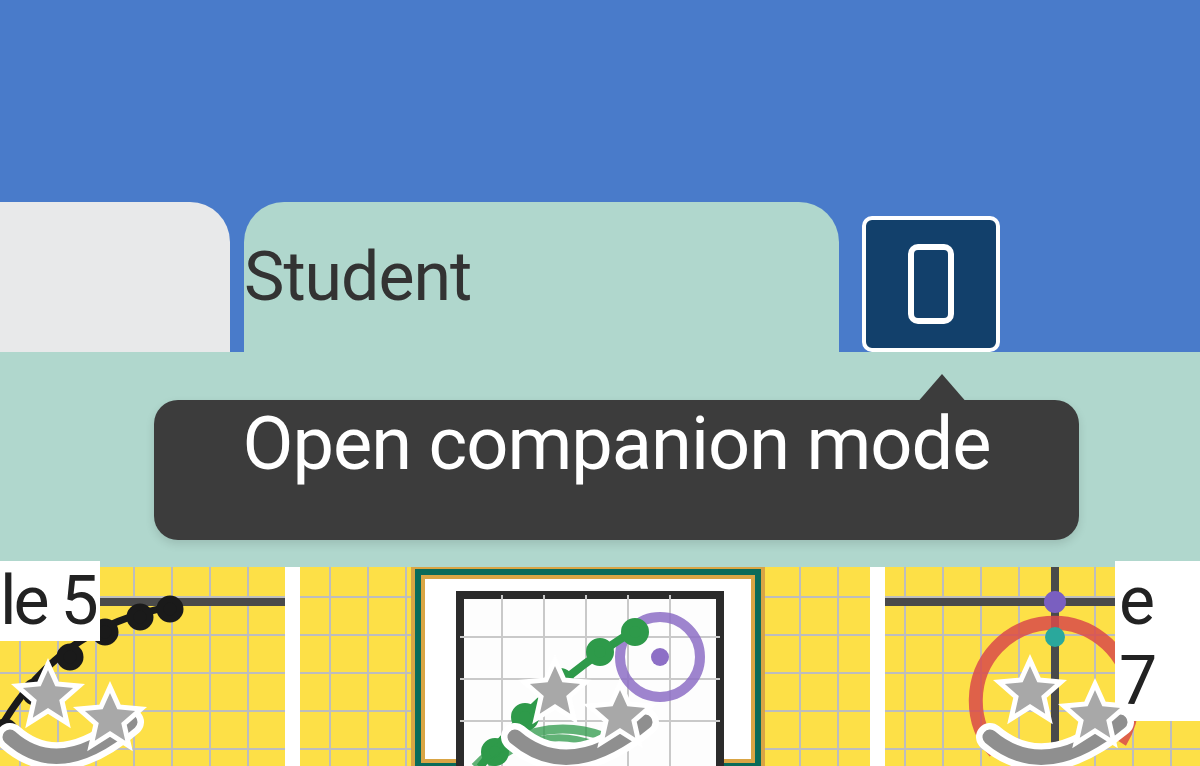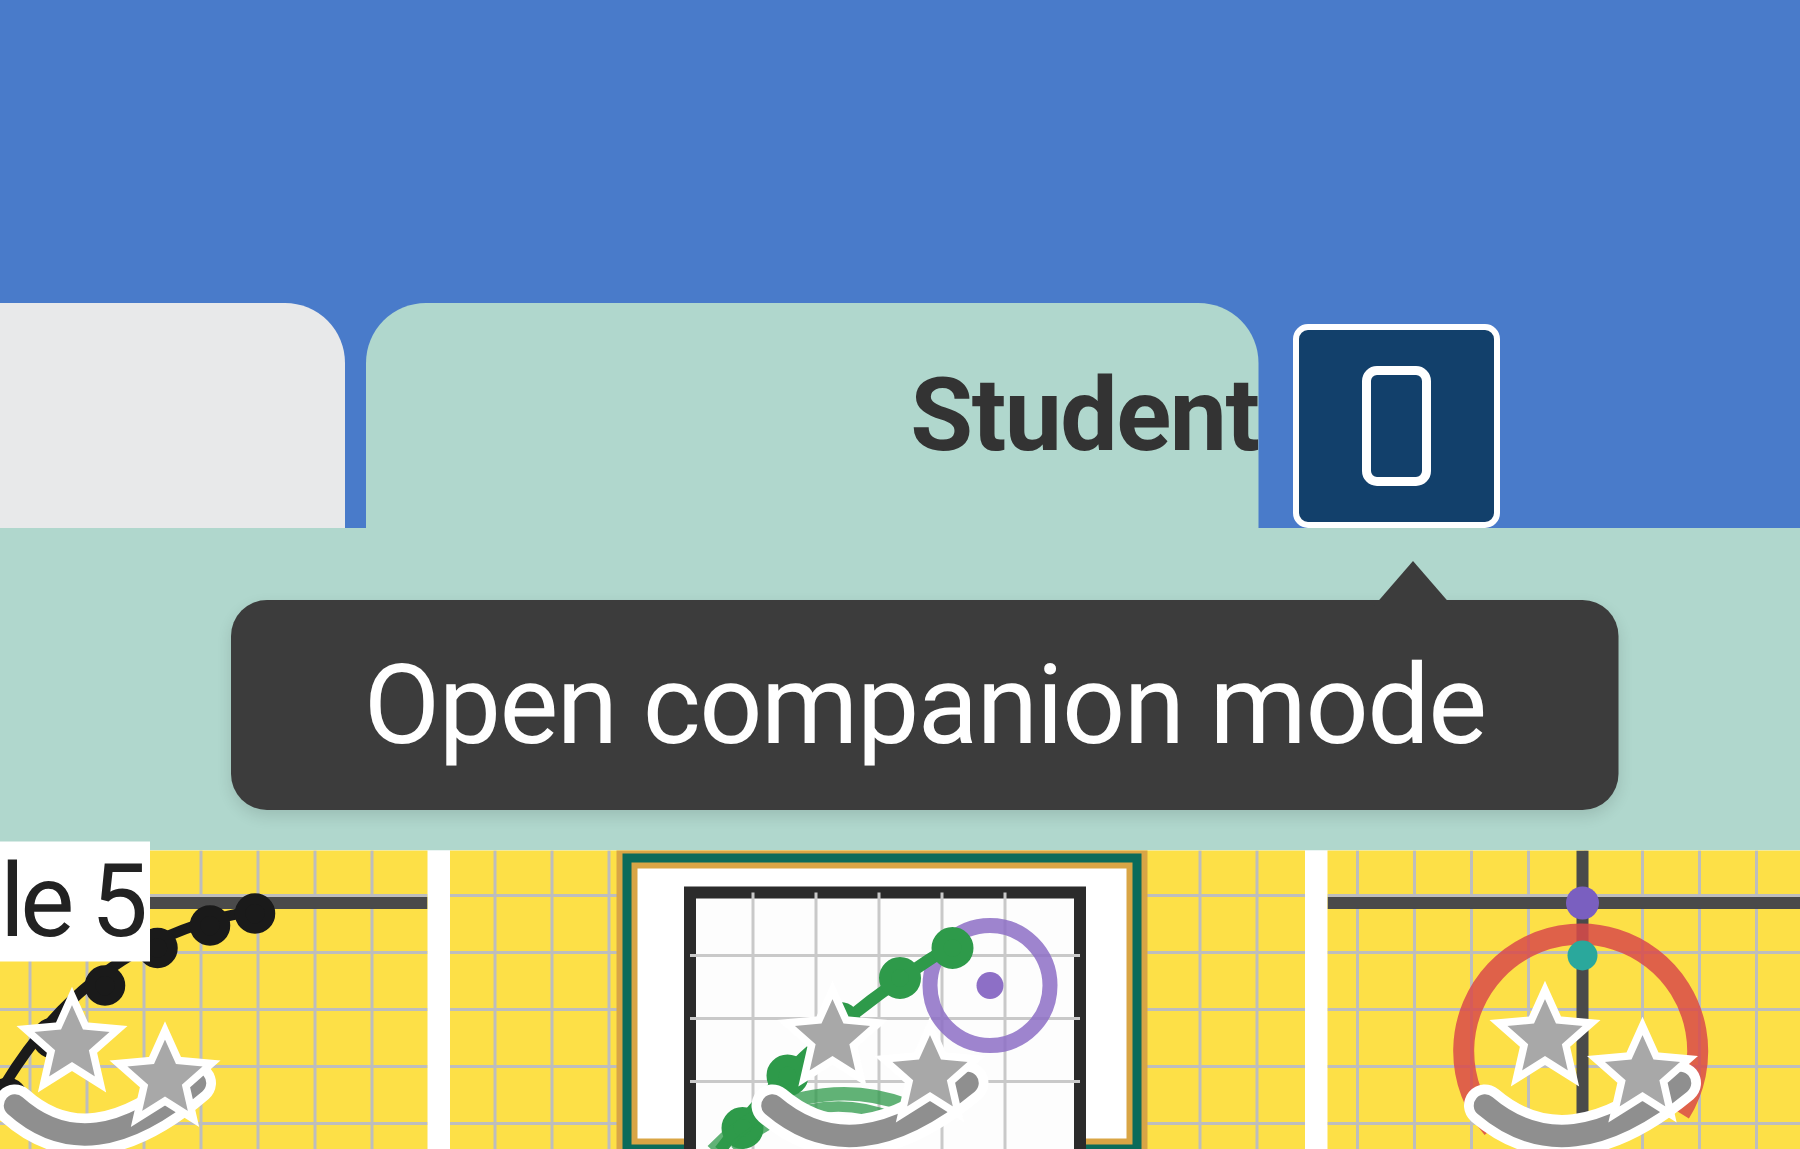--- a/index.html
+++ b/index.html
@@ -12,22 +12,22 @@
     background: #497bca;
   }
 
   .tab {
     position: absolute;
     top: 202px;
     height: 150px;
     border-radius: 40px 40px 0 0;
     display: flex;
     align-items: center;
-    justify-content: flex-end;
-    font-weight: 700;
+    justify-content: flex-start;
+    font-weight: 400;
     color: #3a3a3a;
   }
   .tab-teacher {
     left: -300px;
     width: 530px;
     background: #e8e9ea;
     font-size: 70px;
     letter-spacing: -1px;
   }
   .tab-student {
@@ -64,21 +64,21 @@
   }
 
   .tooltip {
     position: absolute;
     left: 154px; top: 400px;
     width: 925px; height: 140px;
     background: #3c3c3c;
     color: #fff;
     border-radius: 24px;
     display: flex;
-    align-items: center;
+    align-items: flex-start;
     justify-content: center;
     font-size: 74px;
     letter-spacing: -1px;
     box-shadow: 0 4px 10px rgba(0,0,0,0.12);
     z-index: 50;
   }
   .tooltip::before {
     content: "";
     position: absolute;
     top: -26px;
@@ -264,20 +264,21 @@
 
     <line x1="0" y1="35" x2="315" y2="35" stroke="#4a4a4a" stroke-width="8"></line>
     <line x1="170" y1="0" x2="170" y2="199" stroke="#4a4a4a" stroke-width="8"></line>
 
     <path d="M 110 185 A 78 78 0 1 1 235 175" fill="none" stroke="#d94a4a" stroke-width="14" opacity="0.85"></path>
 
     <circle cx="170" cy="35" r="11" fill="#7a5fc0"></circle>
 
     <circle cx="170" cy="70" r="10" fill="#2aa89c"></circle>
   </svg>
+  <div class="card-label" style="left:230px; top:-6px;">e 7</div>
 
   <svg class="swoosh" style="left:85px; top:85px;" width="200" height="120" viewBox="0 0 200 120">
     <path d="M 20 85 Q 75 132 150 70" stroke="#ffffff" stroke-width="28" fill="none" stroke-linecap="round"></path>
     <path d="M 20 85 Q 75 132 150 70" stroke="#8f8f8f" stroke-width="15" fill="none" stroke-linecap="round"></path>
     <g fill="#a8a8a8" stroke="#ffffff" stroke-width="5">
       <path d="M 60 8 l 9 20 22 2 -17 15 5 22 -19 -12 -19 12 5 -22 -17 -15 22 -2 z"></path>
       <path d="M 125 32 l 9 20 22 2 -17 15 5 22 -19 -12 -19 12 5 -22 -17 -15 22 -2 z"></path>
     </g>
   </svg>
 </div>

